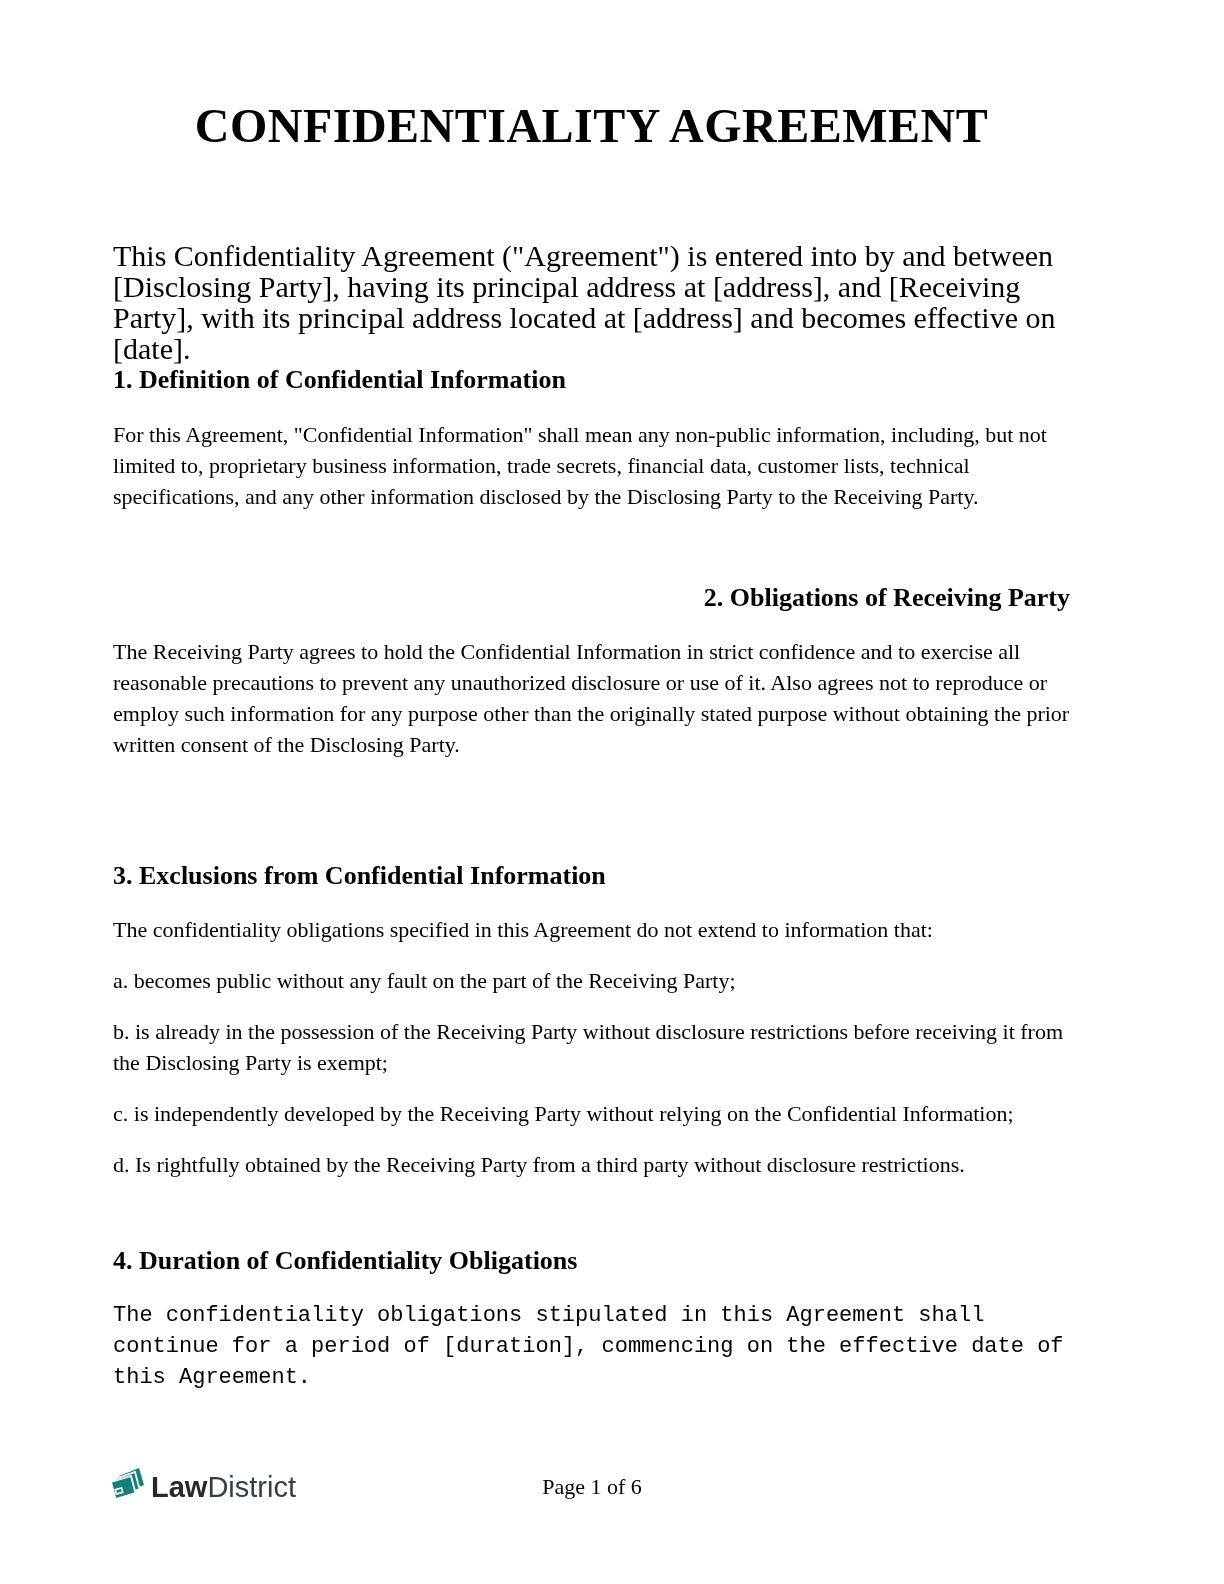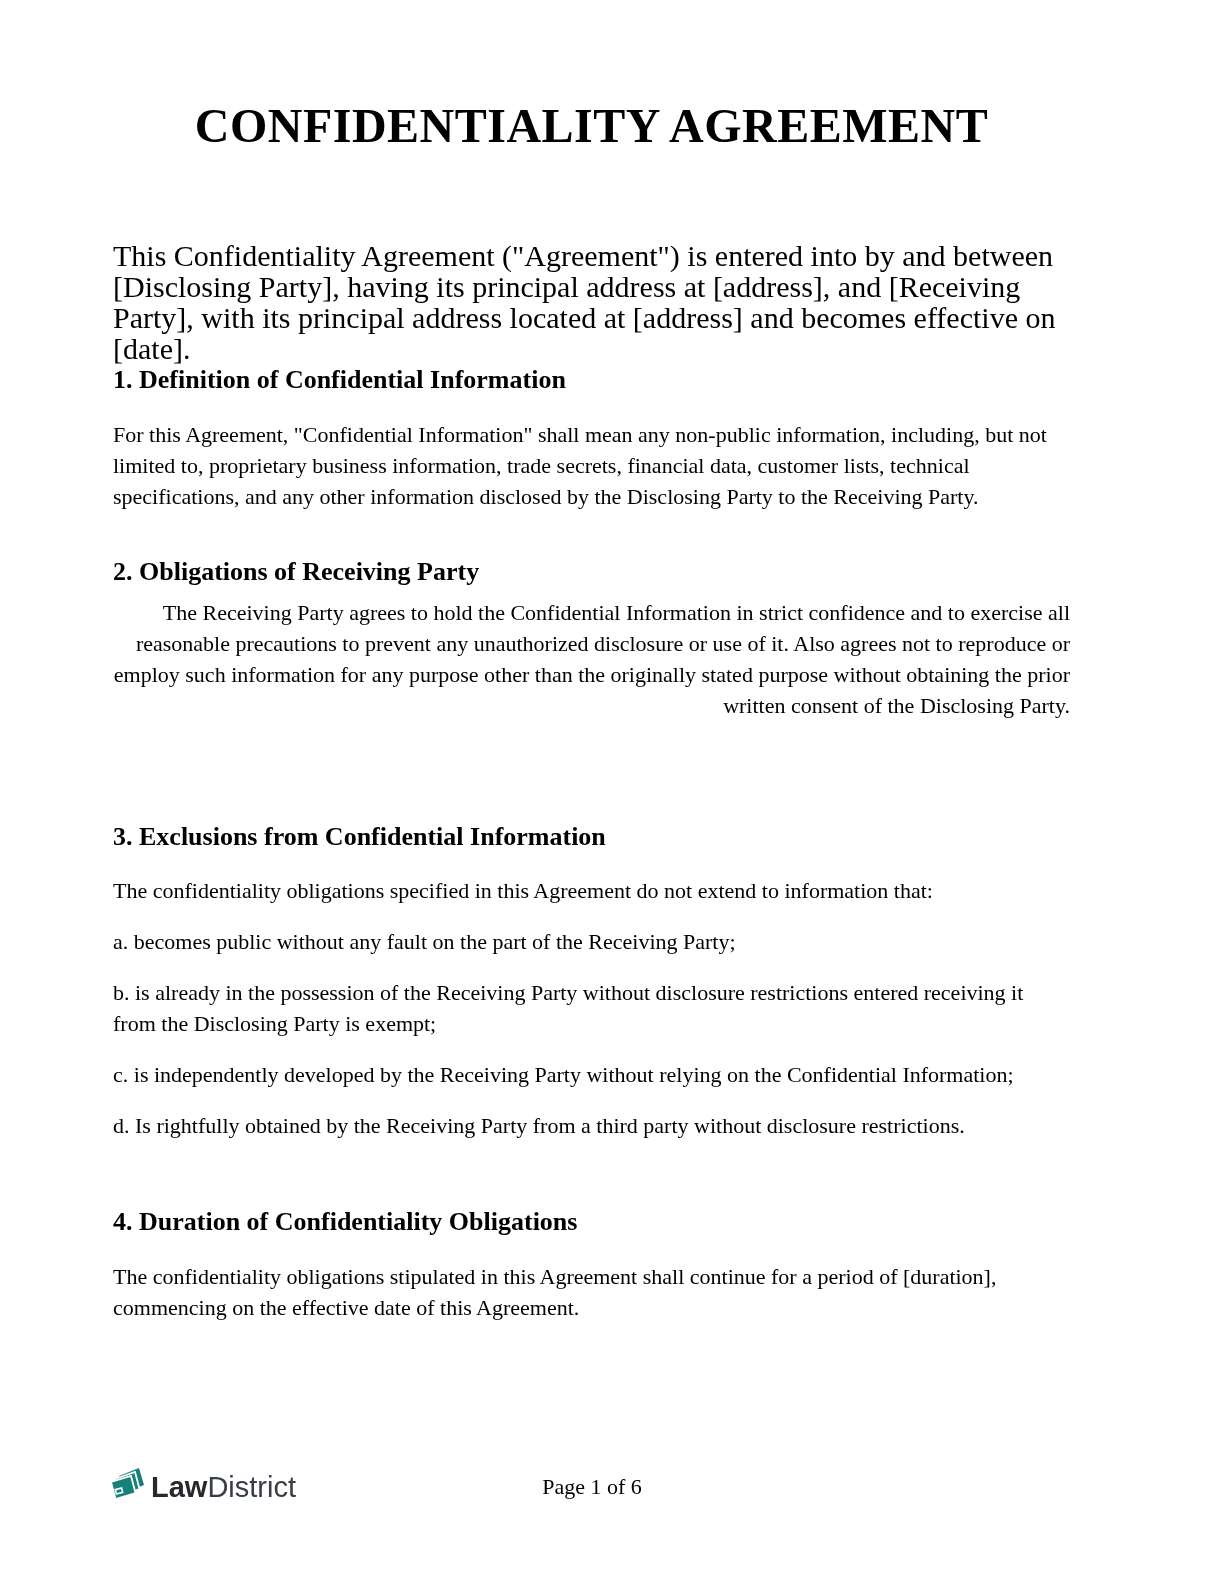--- a/index.html
+++ b/index.html
@@ -37,27 +37,27 @@
     margin: 0;
   }
   .para {
     font-size: 22px;
     line-height: 31px;
     margin: 0;
   }
   
   .h-s1 { }
   .p-s1 { margin-top: 24px; }
-  .h-s2 { margin-top: 44px; }
-  .p-s2 { margin-top: 10px; text-align: right; }
+  .h-s2 { margin-top: 70px; text-align: right; }
+  .p-s2 { margin-top: 23px; }
   .h-s3 { margin-top: 100px; }
   .p-s3a { margin-top: 23px; }
   .p-list { margin-top: 20px; }
   .h-s4 { margin-top: 65px; }
-  .p-s4 { margin-top: 24px; }
+  .p-s4 { margin-top: 24px; font-family: Liberation Mono, monospace; }
 
   .footer {
     position: absolute;
     left: 0;
     top: 1464px;
     width: 100%;
     height: 70px;
   }
   .brand {
     position: absolute;
@@ -103,21 +103,21 @@
 
     <h2 class="section-heading h-s1">1. Definition of Confidential Information</h2>
     <p class="para p-s1">For this Agreement, "Confidential Information" shall mean any non-public information, including, but not limited to, proprietary business information, trade secrets, financial data, customer lists, technical specifications, and any other information disclosed by the Disclosing Party to the Receiving Party.</p>
 
     <h2 class="section-heading h-s2">2. Obligations of Receiving Party</h2>
     <p class="para p-s2">The Receiving Party agrees to hold the Confidential Information in strict confidence and to exercise all reasonable precautions to prevent any unauthorized disclosure or use of it. Also agrees not to reproduce or employ such information for any purpose other than the originally stated purpose without obtaining the prior written consent of the Disclosing Party.</p>
 
     <h2 class="section-heading h-s3">3. Exclusions from Confidential Information</h2>
     <p class="para p-s3a">The confidentiality obligations specified in this Agreement do not extend to information that:</p>
     <p class="para p-list">a. becomes public without any fault on the part of the Receiving Party;</p>
-    <p class="para p-list">b. is already in the possession of the Receiving Party without disclosure restrictions entered receiving it from the Disclosing Party is exempt;</p>
+    <p class="para p-list">b. is already in the possession of the Receiving Party without disclosure restrictions before receiving it from the Disclosing Party is exempt;</p>
     <p class="para p-list">c. is independently developed by the Receiving Party without relying on the Confidential Information;</p>
     <p class="para p-list">d. Is rightfully obtained by the Receiving Party from a third party without disclosure restrictions.</p>
 
     <h2 class="section-heading h-s4">4. Duration of Confidentiality Obligations</h2>
     <p class="para p-s4">The confidentiality obligations stipulated in this Agreement shall continue for a period of [duration], commencing on the effective date of this Agreement.</p>
 
   </div>
 
   <div class="footer">
     <div class="brand">

